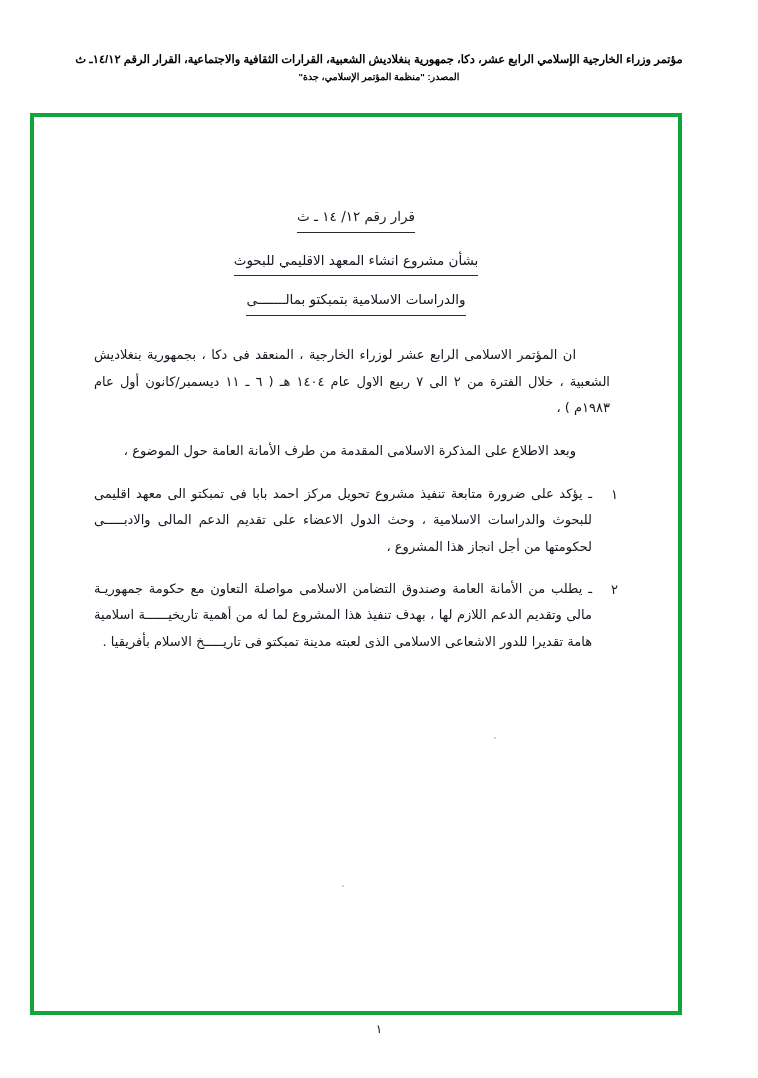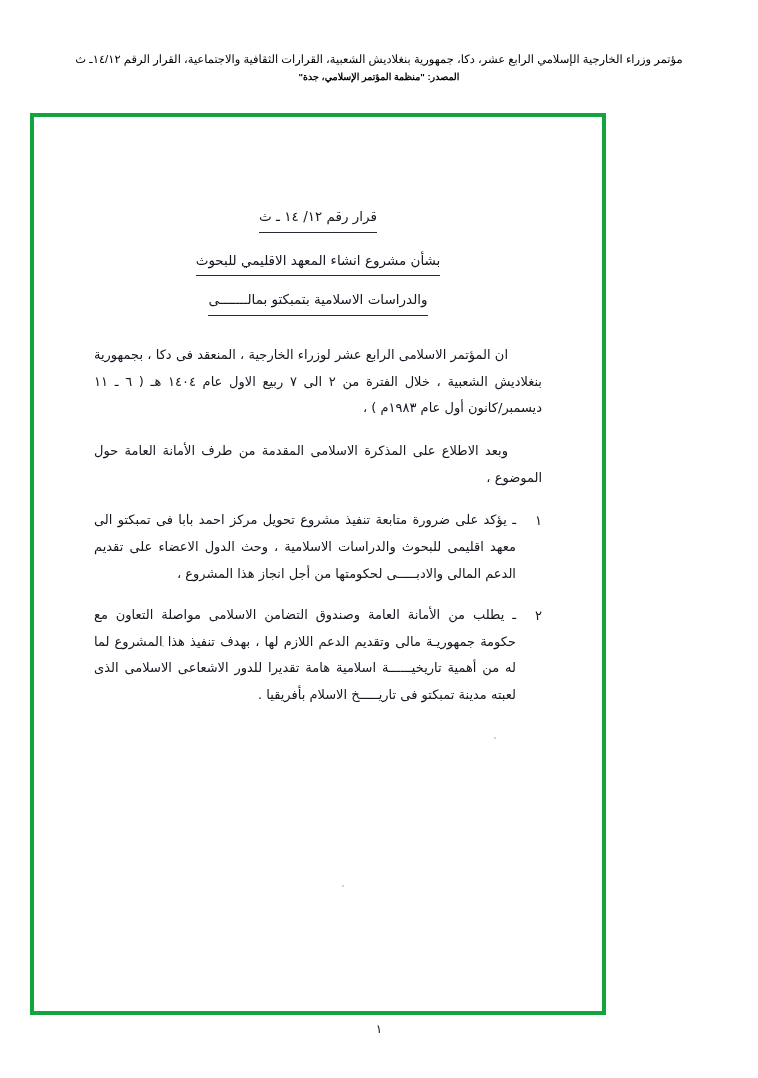--- a/index.html
+++ b/index.html
@@ -20,40 +20,40 @@
   .doc-header {
     position: absolute;
     top: 52px;
     left: 0;
     width: 758px;
     text-align: center;
     direction: rtl;
   }
   .doc-header .hdr-line1 {
     font-family: "Liberation Sans", sans-serif;
-    font-weight: normal;
+    font-weight: bold;
     font-size: 11.5px;
     letter-spacing: -0.2px;
     color: #000;
     white-space: nowrap;
   }
   .doc-header .hdr-line2 {
     font-family: "Liberation Sans", sans-serif;
     font-weight: bold;
     font-size: 9.5px;
     color: #000;
     margin-top: 5px;
   }
 
   
   .page-frame {
     position: absolute;
     top: 113px;
     left: 30px;
-    width: 576px;
+    width: 652px;
     height: 902px;
     border: 4px solid #11a53c;
     box-sizing: border-box;
     background: #fff;
   }
   .frame-inner {
     position: absolute;
     inset: 8px;
     overflow: hidden;
   }
@@ -78,21 +78,21 @@
     font-size: 13.5px;
     letter-spacing: 0.5px;
     border-bottom: 1px solid #2a2a35;
     padding-bottom: 1px;
     margin-bottom: 14px;
   }
   .ttl.t2 { margin-bottom: 10px; }
   .ttl.t3 { margin-bottom: 26px; }
 
   p.para {
-    margin: 0 0 16px 0;
+    margin: 0 8px 16px 0;
     text-align: justify;
     text-justify: inter-word;
   }
   p.para.indent { text-indent: 34px; }
 
   
   .num-item {
     display: flex;
     flex-direction: row;
     gap: 10px;

